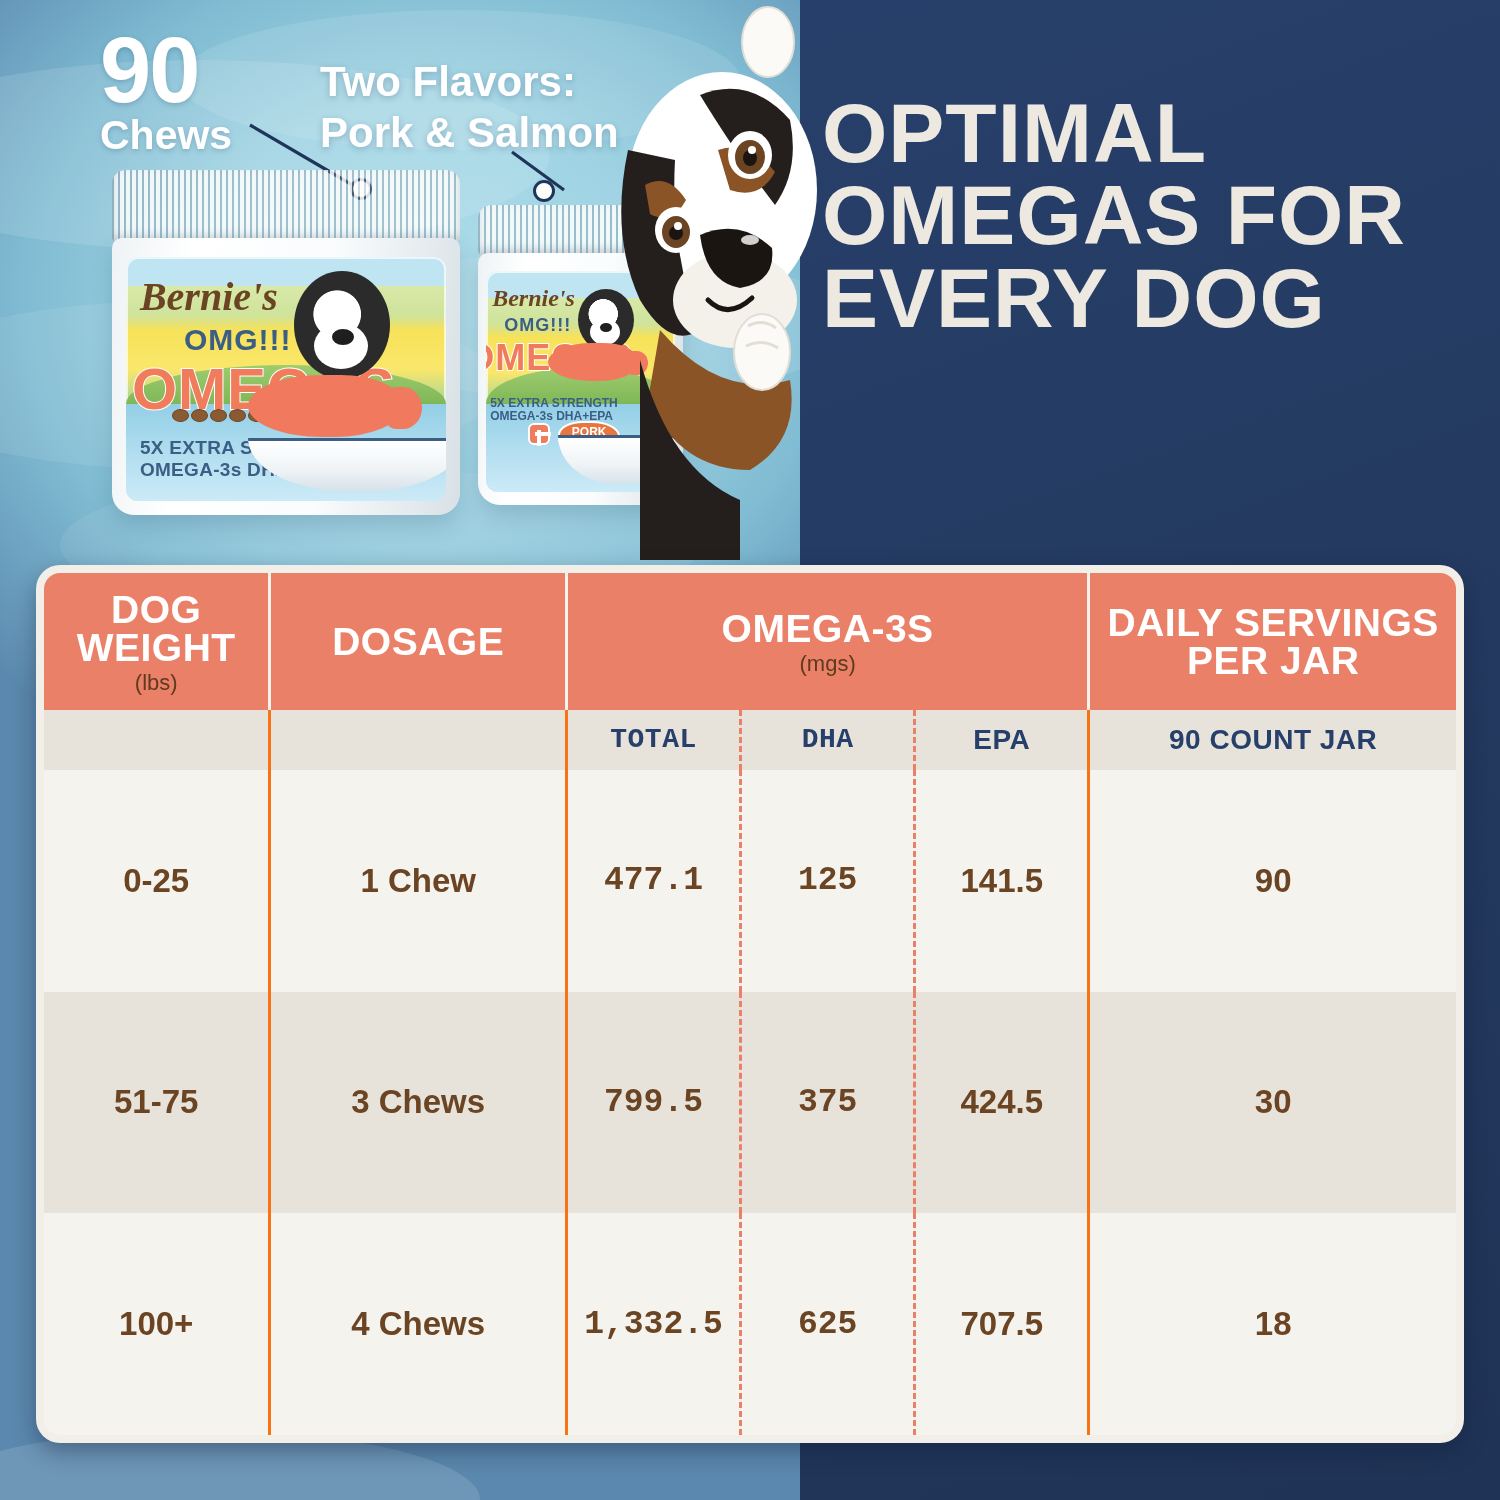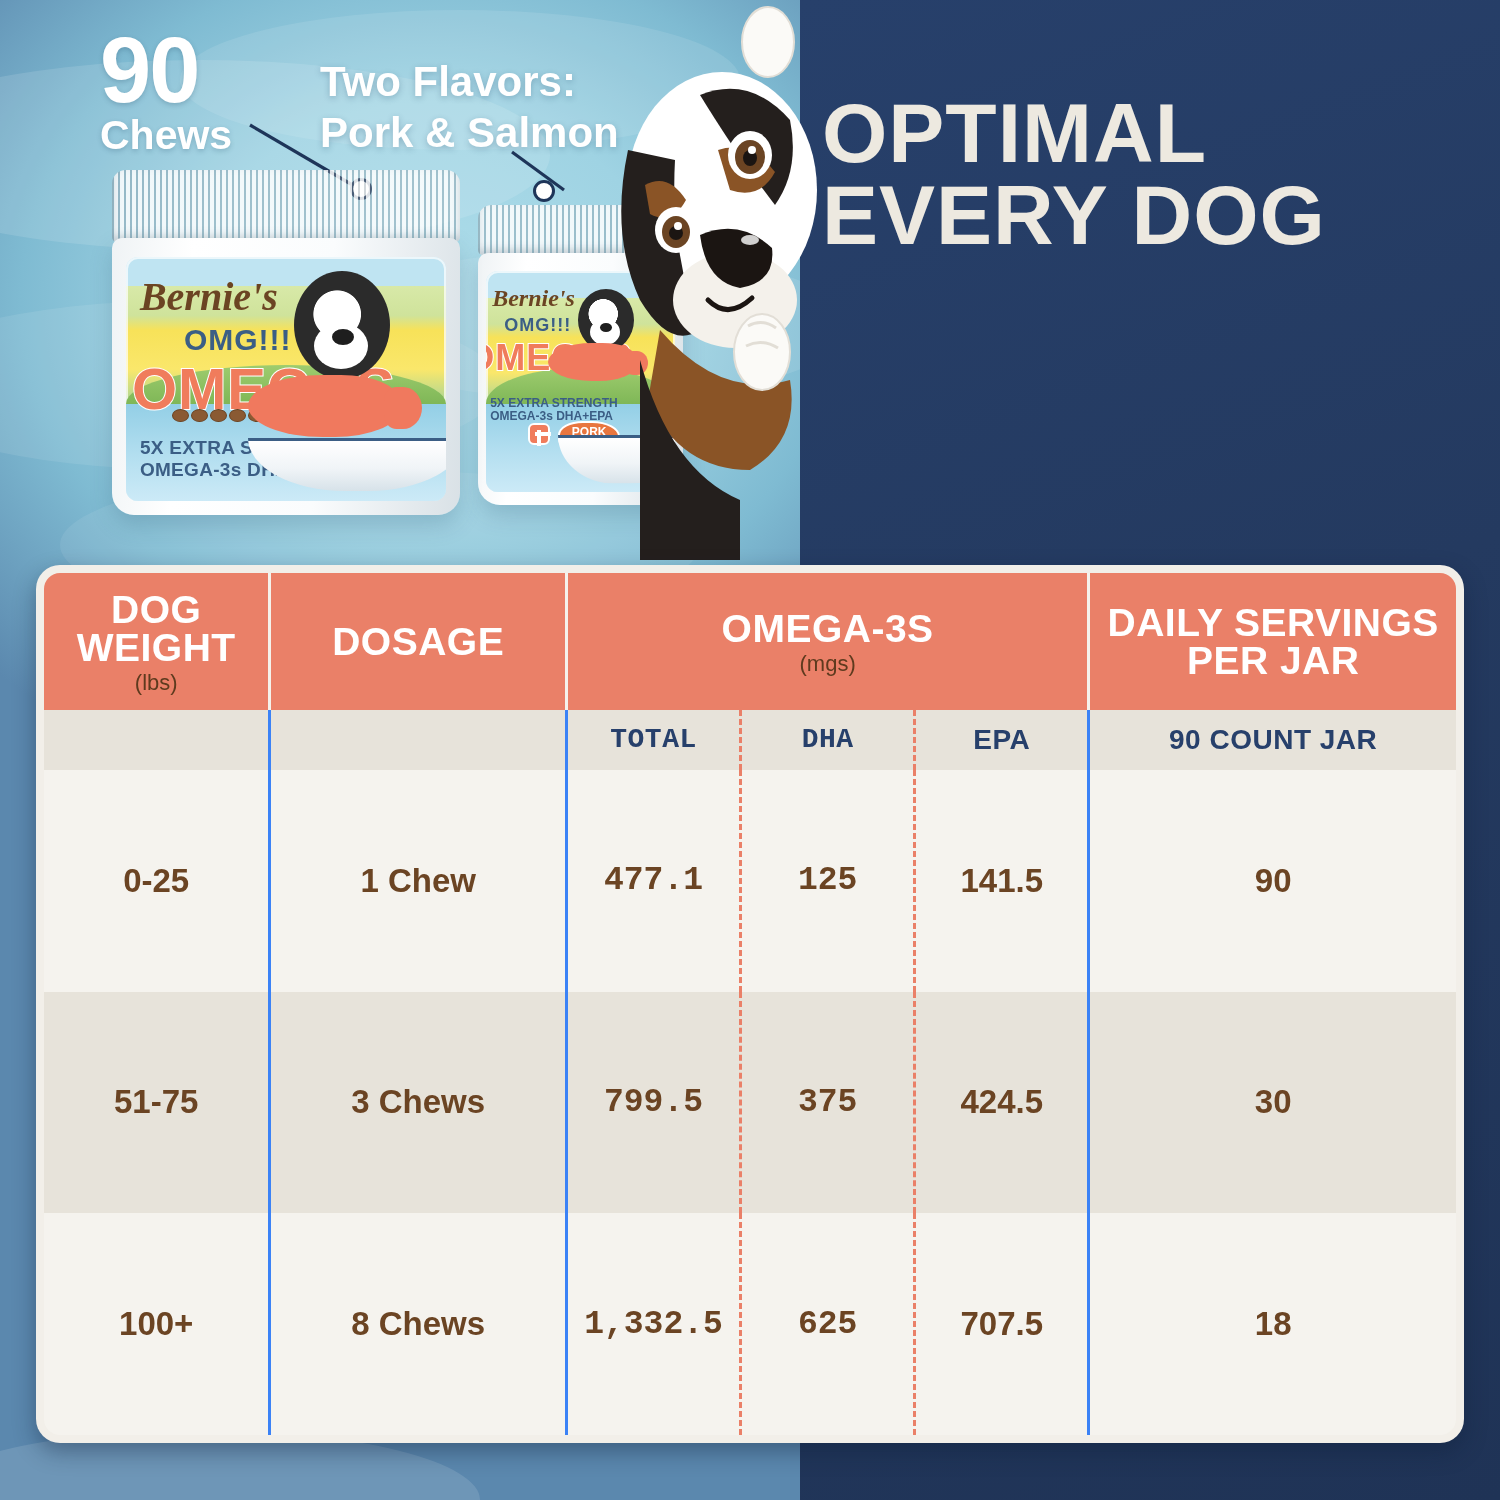--- a/index.html
+++ b/index.html
@@ -141,21 +141,21 @@
     border-right:3px solid #F5F2EC;
   }
   thead .hrow1 th:last-child { border-right:none; }
   .unit { display:block; font-size:22px; font-weight:normal; color:#5E3A1E;
           margin-top:5px; letter-spacing:0; text-transform:none; }
 
   thead .hrow2 th {
     background:#E7E3DA; color:#27406B; font-weight:bold; font-size:28px;
     padding:14px 0; letter-spacing:.5px;
   }
-  .bd-r { border-right:3px solid #3b82f6; }
+  .bd-r { border-right:3px solid #f97316; }
   .bd-r-dash { border-right:3px dashed #EA8068;font-family:Liberation Mono, monospace; }
 
   tbody td {
     color:#6B4423; font-weight:bold; font-size:33px; height:126px;
   }
   tbody tr:nth-child(odd) td  { background:#F5F3EE; }
   tbody tr:nth-child(even) td { background:#E7E3DA; }
 </style>
 </head>
 <body>
@@ -296,20 +296,21 @@
     <path d="M40 360 Q70 470 140 500 L140 560 L40 560 Z" fill="#241F1D"></path>
 
     <ellipse cx="162" cy="352" rx="28" ry="38" fill="#FBFAF7" stroke="#E2DED6" stroke-width="2"></ellipse>
     <path d="M148 326 q14 -8 28 2" stroke="#E2DED6" stroke-width="3" fill="none"></path>
     <path d="M146 346 q16 -8 32 2" stroke="#E2DED6" stroke-width="3" fill="none"></path>
   </svg>
 </div>
 
 <div class="headline">
   <div>Optimal</div>
+  <div>Omegas for</div>
   <div>Every Dog</div>
 </div>
 
 <div class="table-wrap">
   <table class="table">
     <thead>
       <tr class="hrow1">
         <th style="width:16%">
           <span>Dog Weight</span>
           <span class="unit">(lbs)</span>
@@ -346,21 +347,21 @@
       <tr>
         <td class="bd-r">51-75</td>
         <td class="bd-r">3 Chews</td>
         <td class="bd-r-dash">799.5</td>
         <td class="bd-r-dash">375</td>
         <td class="bd-r">424.5</td>
         <td>30</td>
       </tr>
       <tr>
         <td class="bd-r">100+</td>
-        <td class="bd-r">8 Chews</td>
+        <td class="bd-r">4 Chews</td>
         <td class="bd-r-dash">1,332.5</td>
         <td class="bd-r-dash">625</td>
         <td class="bd-r">707.5</td>
         <td>18</td>
       </tr>
     </tbody>
   </table>
 </div>
 
 </body></html>

